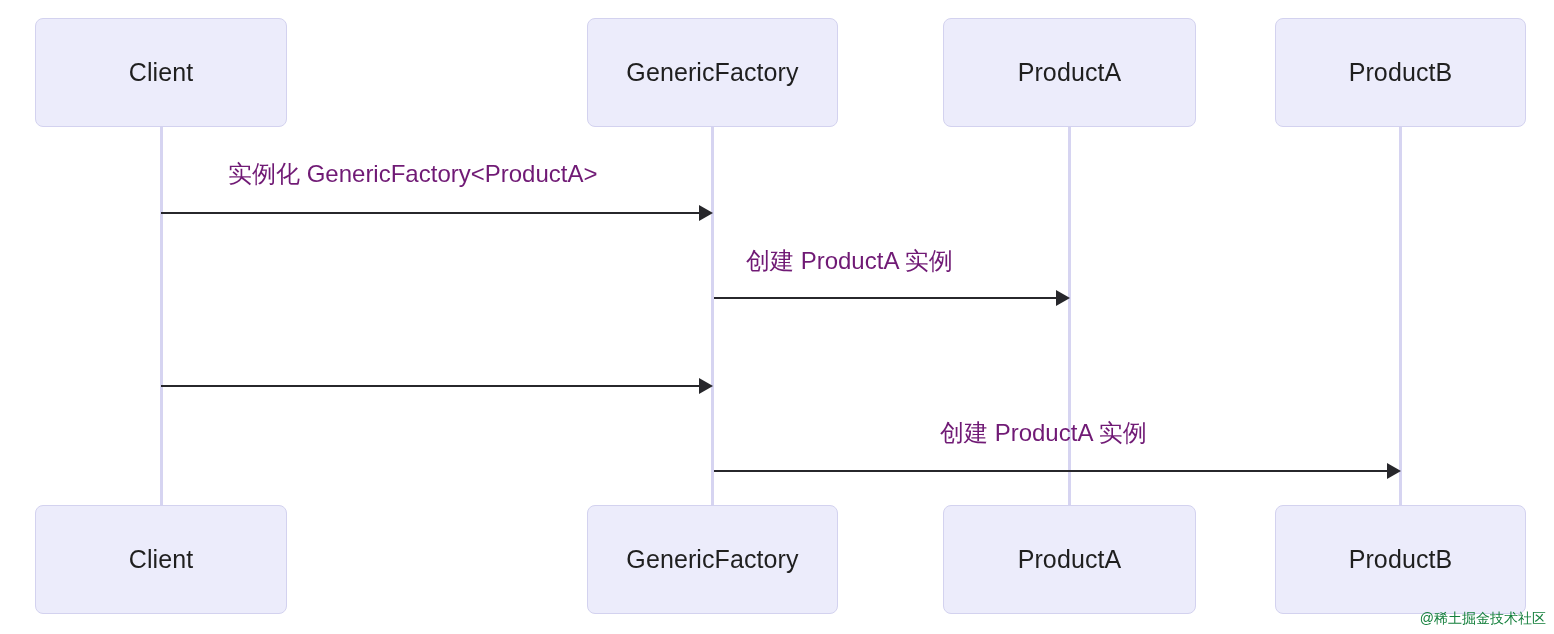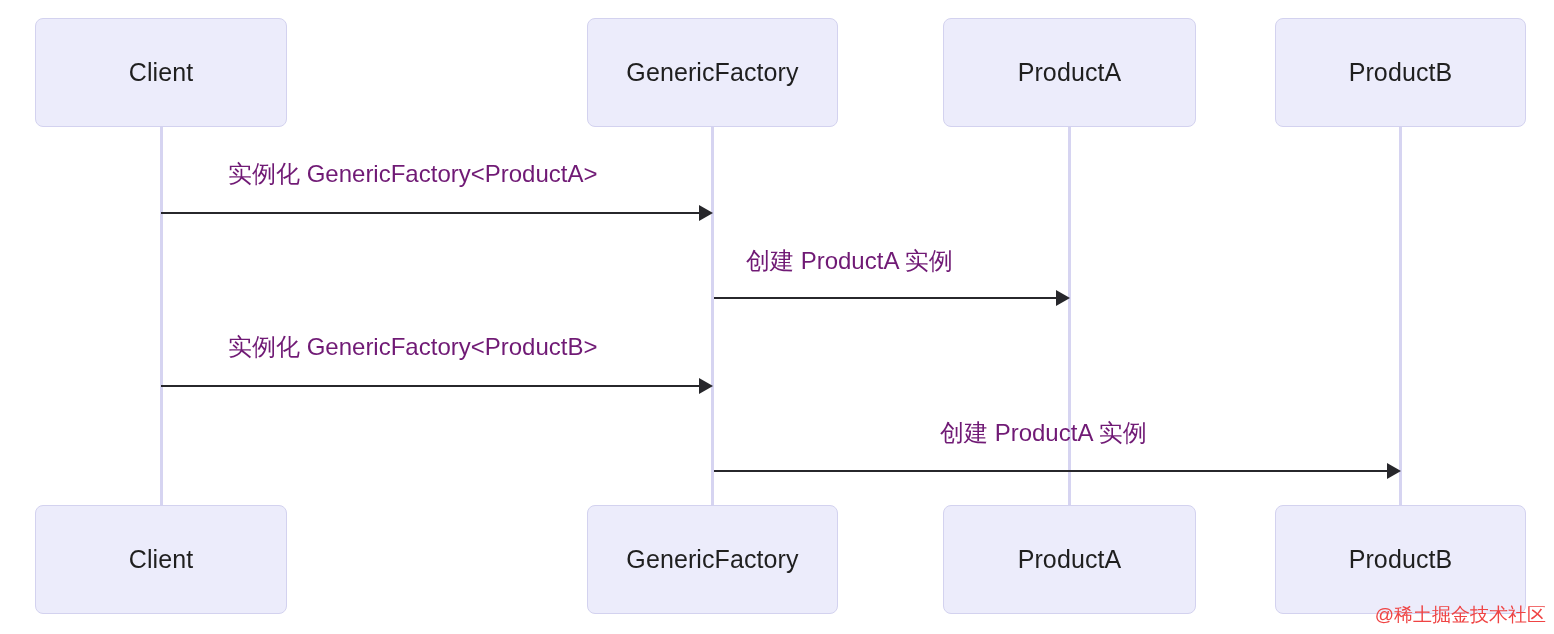--- a/index.html
+++ b/index.html
@@ -70,22 +70,22 @@
     white-space: nowrap;
     line-height: 1;
     z-index: 2;
   }
 
   
   .watermark {
     position: absolute;
     right: 8px;
     bottom: 6px;
-    font-size: 19px;
-    color: #ef4444;
+    font-size: 14px;
+    color: #15803d;
     white-space: nowrap;
     z-index: 5;
   }
 </style>
 </head>
 <body>
 
 <div id="diagram-root">
 
   <div class="lifeline" style="left: 160px; top: 127px; height: 378px;"></div>
@@ -120,21 +120,20 @@
   </div>
 
   <div class="msg-label" style="left: 228px; top: 162px;">实例化 GenericFactory&lt;ProductA&gt;</div>
   <div class="msg-line" style="left: 161px; top: 212px; width: 540px;"></div>
   <div class="msg-arrowhead" style="left: 699px; top: 205px;"></div>
 
   <div class="msg-label" style="left: 746px; top: 249px;">创建 ProductA 实例</div>
   <div class="msg-line" style="left: 714px; top: 297px; width: 344px;"></div>
   <div class="msg-arrowhead" style="left: 1056px; top: 290px;"></div>
 
-  <div class="msg-label" style="left: 228px; top: 335px;">实例化 GenericFactory&lt;ProductB&gt;</div>
   <div class="msg-line" style="left: 161px; top: 385px; width: 540px;"></div>
   <div class="msg-arrowhead" style="left: 699px; top: 378px;"></div>
 
   <div class="msg-label" style="left: 940px; top: 421px;">创建 ProductA 实例</div>
   <div class="msg-line" style="left: 714px; top: 470px; width: 675px;"></div>
   <div class="msg-arrowhead" style="left: 1387px; top: 463px;"></div>
 
   <div class="watermark">@稀土掘金技术社区</div>
 
 </div>

